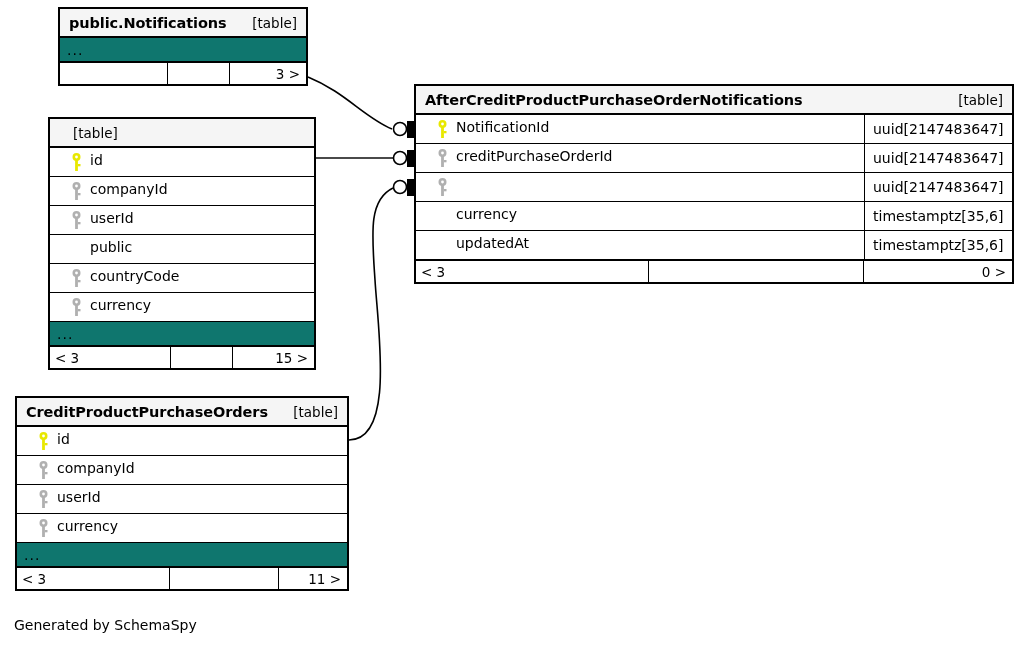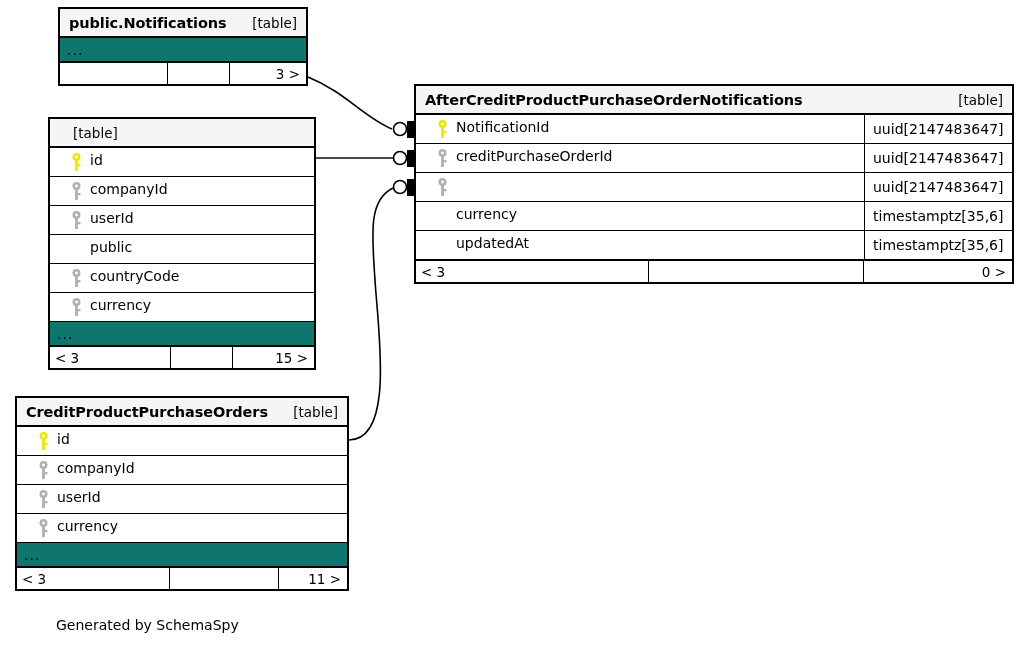--- a/index.html
+++ b/index.html
@@ -140,21 +140,20 @@
     pointer-events: none;
   }
 
   #footer-note {
     position: absolute;
     left: 14px;
     top: 617px;
     font-size: 14px;
     color: #000000;
     white-space: nowrap;
-    margin-left: 42px;
   }
 </style>
 </head>
 <body>
 
 <div class="erd-table" id="tbl-notifications" style="left:58px; top:7px; width:250px;">
   <div class="erd-header">
     <span class="erd-title">public.Notifications</span>
     <span class="erd-kind">[table]</span>
   </div>

